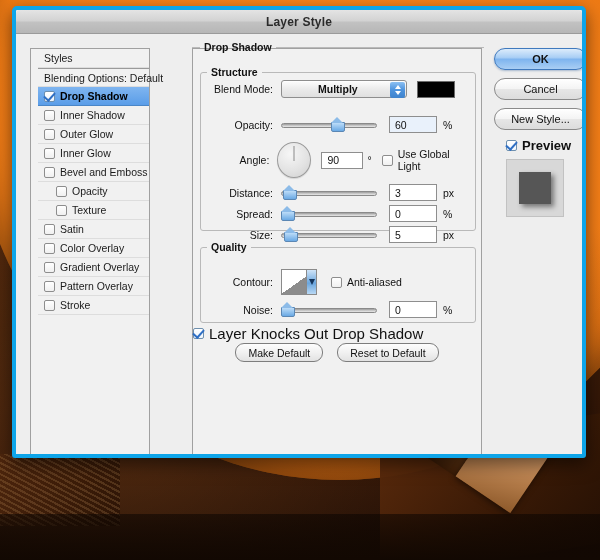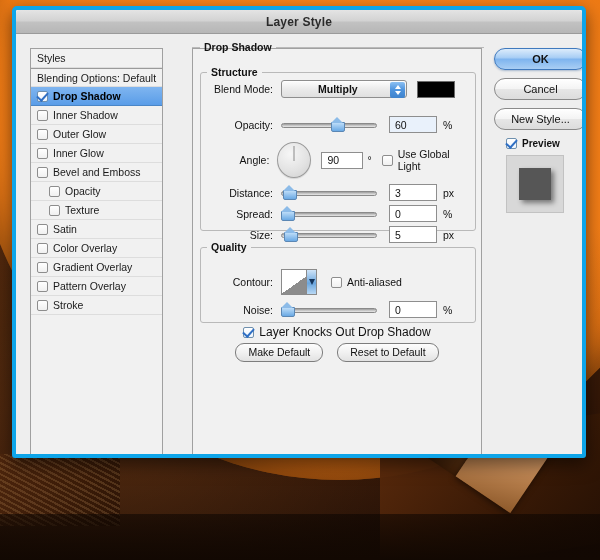--- a/index.html
+++ b/index.html
@@ -97,23 +97,24 @@
   }
 
   #dialog-body {
     position: absolute; left: 0; right: 0; top: 25px; bottom: 0;
     background: #eeeeee;
   }
 
   
   #styles-panel {
     position: absolute; left: 14px; top: 13px;
-    width: 133px; height: 437px;
+    width: 120px; height: 437px;
     background: #f1f1f1;
     border: 1px solid #a0a0a0;
+    padding-left: 7px;
   }
   .list-row {
     height: 19px;
     display: flex; align-items: center;
     padding-left: 6px;
     font-size: 10.5px;
     color: #1a1a1a;
     border-bottom: 1px solid #dddddd;
     background: #f1f1f1;
     white-space: nowrap;
@@ -311,36 +312,36 @@
     content: "";
     width: 0; height: 0;
     border-left: 3px solid transparent;
     border-right: 3px solid transparent;
     border-top: 6px solid #14355c;
   }
 
   
   .knockout-row {
     position: absolute; left: 0; right: 0; top: 276px;
-    display: flex; align-items: center; justify-content: center;
-    font-size: 12px; color: #111;
+    display: flex; align-items: center; 
+    font-size: 15px; color: #111;
   }
   .btn-row {
     position: absolute; left: 0; right: 0; top: 294px;
     display: flex; align-items: center; justify-content: center;
     gap: 14px;
   }
   .pill {
     border: 1px solid #7d7d7d;
     border-radius: 9px;
     background: linear-gradient(180deg,#fdfdfd 0%, #f1f1f1 50%, #e2e2e2 100%);
     font-size: 10.5px; color: #111;
     padding: 2px 12px;
     height: 19px;
-    display: flex; 
+    display: flex; align-items: center;
     cursor: default;
   }
 
   
   #right-col {
     position: absolute; left: 478px; top: 13px; width: 96px;
   }
   .action-btn {
     width: 93px; height: 22px;
     border-radius: 11px;
@@ -354,21 +355,21 @@
   .action-btn.primary {
     border-color: #3f79bd;
     background: linear-gradient(180deg,#dcecfb 0%, #aacff5 42%, #7fb5ef 52%, #a9ceF4 100%);
     font-weight: bold;
     box-shadow: 0 1px 2px rgba(40,90,150,.35);
   }
   #preview-row {
     display: flex; align-items: center;
     margin-top: 2px; margin-bottom: 6px;
     padding-left: 12px;
-    font-size: 10px; color: #111;
+    font-size: 13px; color: #111;
     font-weight: bold;
   }
   #preview-box {
     margin-left: 12px;
     width: 58px; height: 58px;
     background: #d8d8d8;
     border: 1px solid #c2c2c2;
     display: flex; align-items: center; justify-content: center;
   }
   #preview-box .sq {

